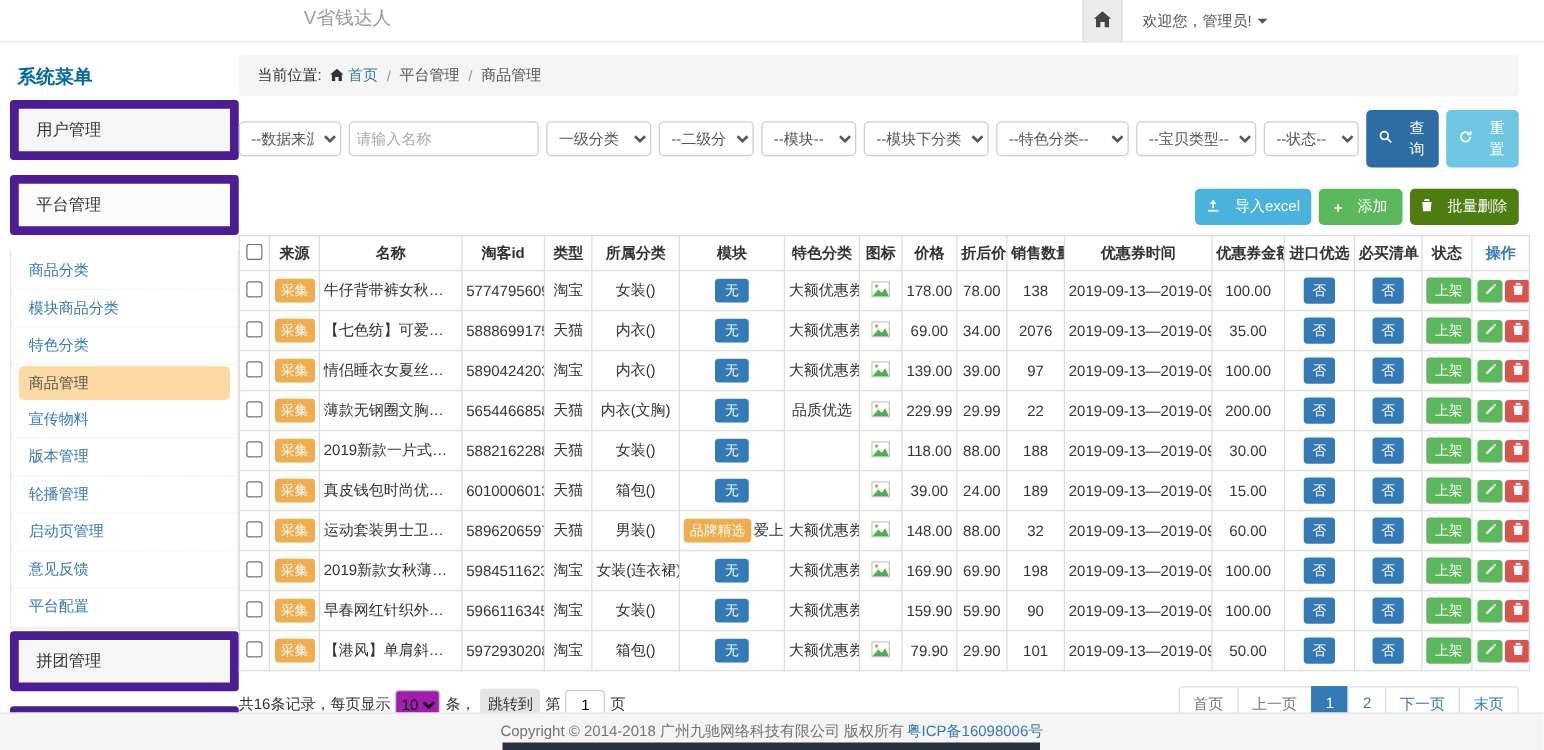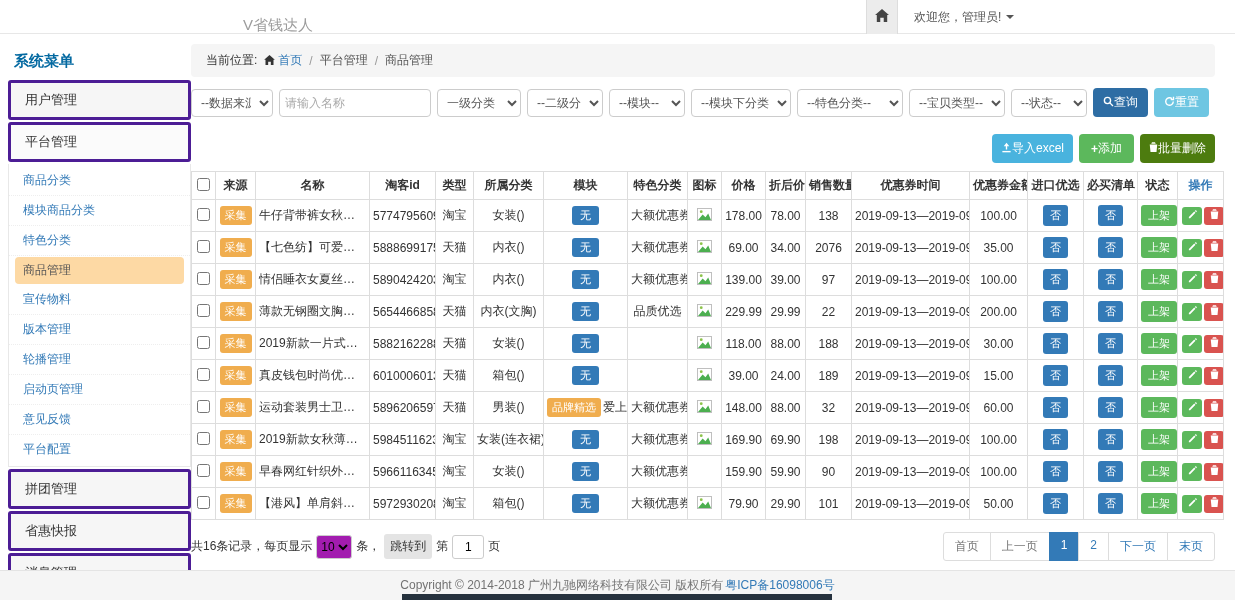--- a/index.html
+++ b/index.html
@@ -1,49 +1,49 @@
 <!DOCTYPE html>
 <html><head>
 <meta charset="utf-8">
 <style>
   * { box-sizing: border-box; margin: 0; padding: 0; }
   html,body { width:1235px; height:600px; overflow:hidden; }
   body { font-family:"Liberation Sans","DejaVu Sans",sans-serif; font-size:12px; color:#333; background:#fff; position:relative; }
 
   
   .topbar { height:34px; background:#fff; border-bottom:1px solid #e7e7e7; position:relative; }
-  .topbar-title { position:absolute; left:243px; top:16px; font-size:15px; color:#9c9c9c; }
+  .topbar-title { position:absolute; left:243px; top:5px; font-size:15px; color:#9c9c9c; }
   .topbar-right { position:absolute; left:866px; top:0; height:34px; display:flex; align-items:center; }
   .home-box { width:32px; height:34px; background:#ececec; border-left:1px solid #ddd; border-right:1px solid #ddd; display:flex; align-items:center; justify-content:center; cursor:pointer; }
   .welcome { margin-left:16px; color:#555; display:flex; align-items:center; gap:5px; cursor:pointer; }
   .caret { width:0; height:0; border-left:4px solid transparent; border-right:4px solid transparent; border-top:4px solid #555; display:inline-block; }
 
   .layout { display:flex; padding:10px 10px 0 8px; }
 
   
   .sidebar { width:183px; flex:none; }
   .sidebar-title { color:#0369a1; font-weight:bold; font-size:15px; padding:8px 6px 9px; }
-  .menu-group { background:#f6f6f6; border:3px solid #4c1d95; border-radius:3px; padding:8px 14px; margin-bottom:2px; font-size:13px; color:#333; cursor:pointer; }
+  .menu-group { background:#f6f6f6; border:7px solid #4c1d95; border-radius:3px; padding:8px 14px; margin-bottom:12px; font-size:13px; color:#333; cursor:pointer; }
   .menu-group.expanded { background:#fbfbfb; }
   .menu-sub-wrap { background:#fff; border:1px solid #e8e8e8; border-top:none; margin-bottom:2px; padding:2px 0; }
   .menu-sub { padding:6px 14px; font-size:12px; color:#337ab7; border-bottom:1px dotted #eee; cursor:pointer; }
   .menu-sub:last-child { border-bottom:none; }
   .menu-sub.active { background:#fdd9a4; border-radius:4px; margin:1px 6px; padding:5px 8px; color:#555; border-bottom:none; }
 
   
   .main { flex:1; margin-right:10px; min-width:0; }
   .breadcrumb { background:#f5f5f5; border-radius:4px; padding:8px 15px; display:flex; align-items:center; gap:7px; margin-bottom:11px; color:#333; }
   .breadcrumb a { color:#337ab7; text-decoration:none; display:flex; align-items:center; gap:3px; cursor:pointer; }
   .crumb-sep { color:#999; }
   .crumb-item { color:#555; }
 
   .filters { display:flex; align-items:center; gap:6px; margin-bottom:17px; flex-wrap:nowrap; }
   .filter-select, .filter-input { height:28px; border:1px solid #ccc; border-radius:4px; background:#fff; color:#555; font-size:12px; padding:0 5px; font-family:inherit; }
   .filter-input::placeholder { color:#aaa; }
-  .btn { display:inline-flex; align-items:center; gap:0; color:#fff; border:none; border-radius:4px; font-size:12px; padding:6px 10px; cursor:pointer; font-family:inherit; }
+  .btn { display:inline-flex; align-items:center; gap:12px; color:#fff; border:none; border-radius:4px; font-size:12px; padding:6px 10px; cursor:pointer; font-family:inherit; }
   .btn-query { background:#2e6da4; }
   .btn-reset { background:#6ec6e2; }
 
   .toolbar { display:flex; justify-content:flex-end; gap:6px; margin-bottom:8px; }
   .btn-import { background:#49b3de; padding:5px 9px; }
   .btn-add { background:#5cb85c; padding:5px 12px; }
   .btn-batch { background:#4d7c0f; padding:6px 9px; }
 
   table.grid { width:100%; border-collapse:collapse; text-align:center; table-layout:fixed; }
   .grid th, .grid td { border:1px solid #ddd; padding:5px 3px; font-size:12px; overflow:hidden; white-space:nowrap; }

